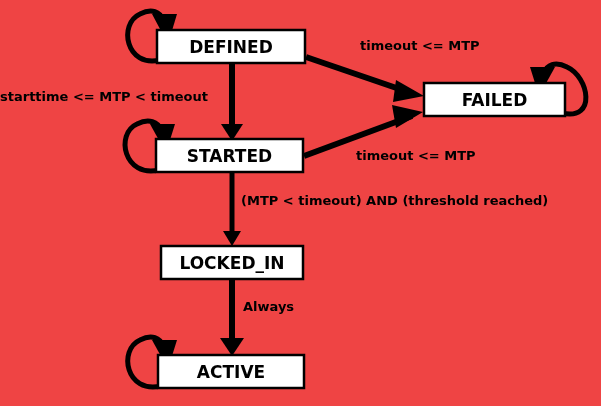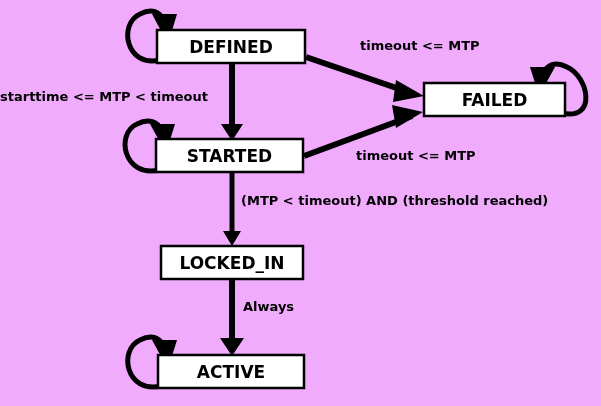--- a/index.html
+++ b/index.html
@@ -4,21 +4,21 @@
 <style>
   html, body {
     margin: 0;
     padding: 0;
     background: #ffffff;
   }
   #diagram-root {
     position: relative;
     width: 601px;
     height: 406px;
-    background: #f0abfc;
+    background: #ef4444;
     font-family: "DejaVu Sans", sans-serif;
     overflow: hidden;
   }
   #diagram-svg {
     position: absolute;
     top: 0;
     left: 0;
     width: 601px;
     height: 406px;
   }

